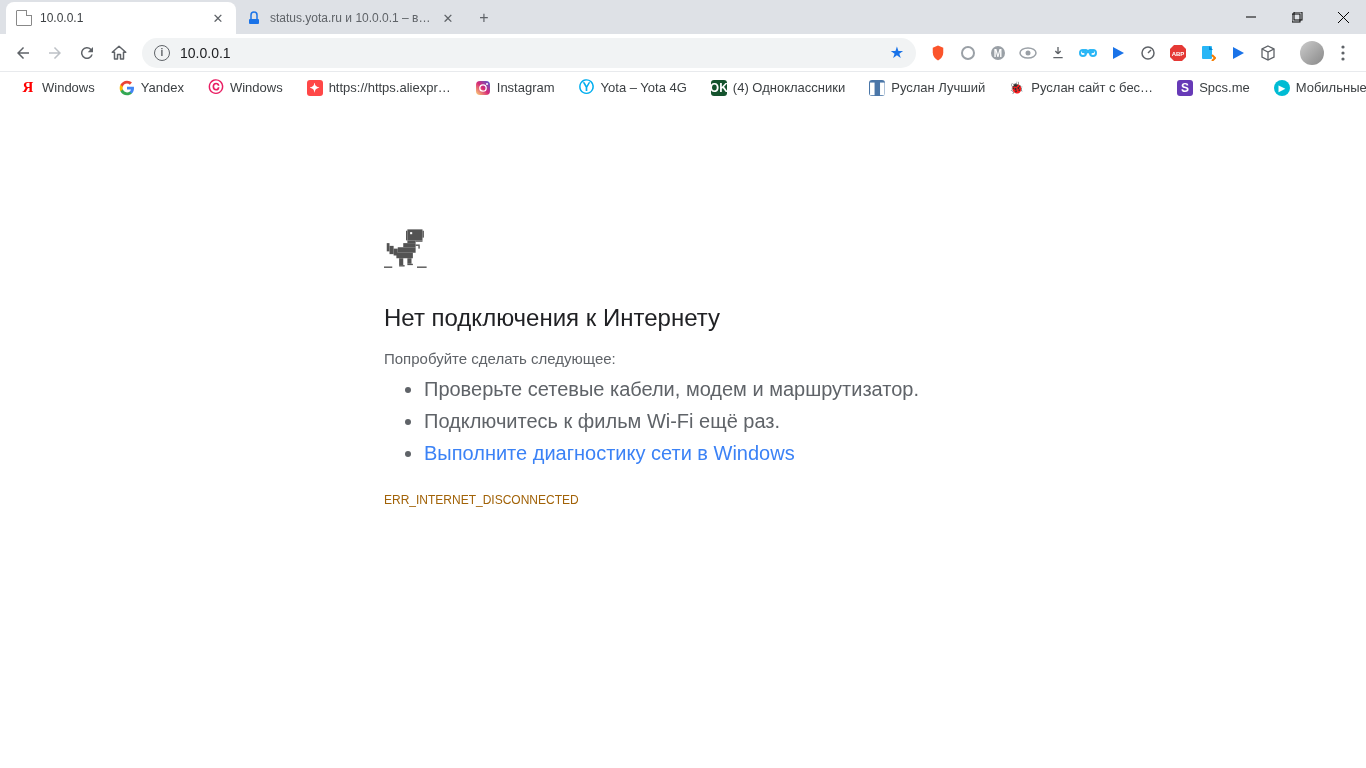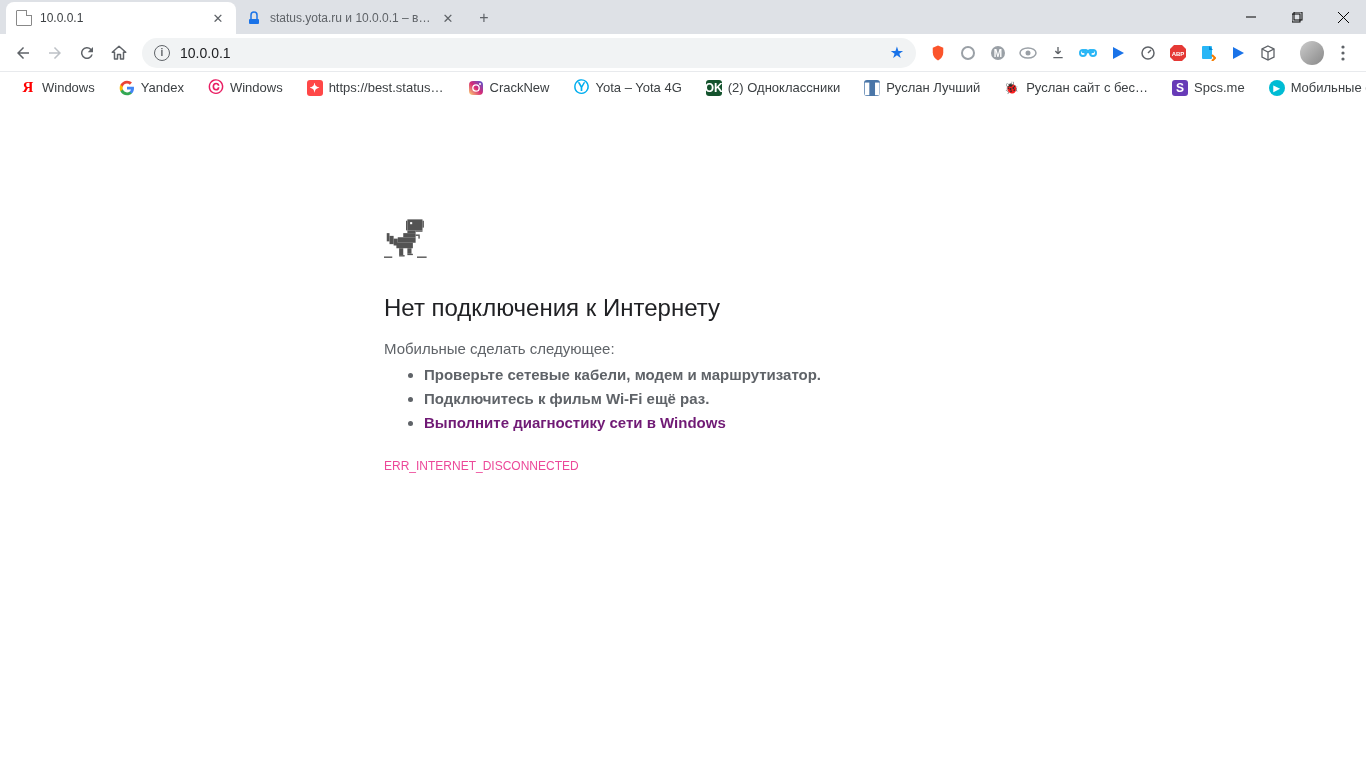--- a/index.html
+++ b/index.html
@@ -30,28 +30,28 @@
   .ext { width: 28px; height: 28px; display: flex; align-items: center; justify-content: center; }
   .avatar { width: 24px; height: 24px; border-radius: 50%; background: linear-gradient(135deg,#ccc,#888); }
 
   
   .bookmarks { height: 32px; background: #fff; display: flex; align-items: center; padding: 0 10px; gap: 4px; border-bottom: 1px solid #fff; }
   .bm { display: flex; align-items: center; gap: 6px; padding: 0 10px; height: 28px; font-size: 13px; color: #3c4043; border-radius: 4px; white-space: nowrap; }
   .bm .fav { width: 16px; height: 16px; display: flex; align-items: center; justify-content: center; font-size: 12px; font-weight: bold; border-radius: 3px; }
 
   
   .content { position: relative; height: calc(768px - 34px - 38px - 32px); background: #fff; }
-  .errorbox { position: absolute; left: 384px; top: 112px; width: 600px; color: #202124; }
+  .errorbox { position: absolute; left: 384px; top: 122px; width: 600px; color: #202124; }
   .dino { width: 44px; height: 48px; margin-bottom: 30px; }
   .errorbox h1 { font-size: 24px; font-weight: 400; color: #202124; margin-bottom: 18px; }
   .errorbox p.sub { font-size: 15px; color: #5f6368; margin-bottom: 6px; }
   .errorbox ul { padding-left: 40px; }
-  .errorbox li { font-size: 15px; color: #5f6368; line-height: 1.6; font-weight: bold; }
-  .errorbox li a { color: #701a75; text-decoration: none; margin-top: 20px; }
-  .errcode { font-size: 12px; color: #ec4899; margin-top: 24px; }
+  .errorbox li { font-size: 20px; color: #5f6368; line-height: 1.6; }
+  .errorbox li a { color: #3b82f6; text-decoration: none; margin-top: 20px; }
+  .errcode { font-size: 12px; color: #a16207; margin-top: 24px; }
 
   svg { display: block; }
 </style>
 </head>
 <body>
 
 <div class="tabstrip">
   <div class="tab active">
     <span class="fileicon"></span>
     <span class="title">10.0.0.1</span>
@@ -216,46 +216,46 @@
         </svg>
       </span>
     <span>Yandex</span>
   </div>
   <div class="bm">
     <span class="fav" style="color:#e91e63;font-size:15px">ⓒ</span>
     <span>Windows</span>
   </div>
   <div class="bm">
     <span class="fav" style="background:#ff4747;color:#fff">✦</span>
-    <span>https://best.status…</span>
+    <span>https://https.aliexpr…</span>
   </div>
   <div class="bm">
     <span class="fav">
         <svg width="16" height="16" viewBox="0 0 16 16">
           <defs>
             <linearGradient id="ig" x1="0" y1="1" x2="1" y2="0">
               <stop offset="0" stop-color="#feda75"></stop>
               <stop offset=".5" stop-color="#d62976"></stop>
               <stop offset="1" stop-color="#4f5bd5"></stop>
             </linearGradient>
           </defs>
           <rect x="1" y="1" width="14" height="14" rx="4" fill="url(#ig)"></rect>
           <circle cx="8" cy="8" r="3.2" fill="none" stroke="#fff" stroke-width="1.3"></circle>
           <circle cx="12" cy="4" r="1" fill="#fff"></circle>
         </svg>
       </span>
-    <span>CrackNew</span>
+    <span>Instagram</span>
   </div>
   <div class="bm">
     <span class="fav" style="color:#00aeef;font-size:15px">Ⓨ</span>
     <span>Yota – Yota 4G</span>
   </div>
   <div class="bm">
     <span class="fav" style="background:#14532d;color:#fff">OK</span>
-    <span>(2) Одноклассники</span>
+    <span>(4) Одноклассники</span>
   </div>
   <div class="bm">
     <span class="fav" style="background:#4a76a8;color:#fff">❚❚</span>
     <span>Руслан Лучший</span>
   </div>
   <div class="bm">
     <span class="fav" style="color:#d32f2f">🐞</span>
     <span>Руслан сайт с бес…</span>
   </div>
   <div class="bm">
@@ -289,21 +289,21 @@
         <rect x="18" y="36" width="24" height="8"></rect>
         <rect x="22" y="44" width="6" height="10"></rect>
         <rect x="34" y="44" width="6" height="8"></rect>
         <rect x="22" y="54" width="8" height="2"></rect>
         <rect x="34" y="52" width="8" height="2"></rect>
         <rect x="0" y="56" width="12" height="2"></rect>
         <rect x="48" y="56" width="14" height="2"></rect>
       </g>
     </svg>
     <h1>Нет подключения к Интернету</h1>
-    <p class="sub">Мобильные сделать следующее:</p>
+    <p class="sub">Попробуйте сделать следующее:</p>
     <ul>
       <li>Проверьте сетевые кабели, модем и маршрутизатор.</li>
       <li>Подключитесь к фильм Wi-Fi ещё раз.</li>
       <li><a href="#">Выполните диагностику сети в Windows</a></li>
     </ul>
     <div class="errcode">ERR_INTERNET_DISCONNECTED</div>
   </div>
 </div>
 
 </body></html>

